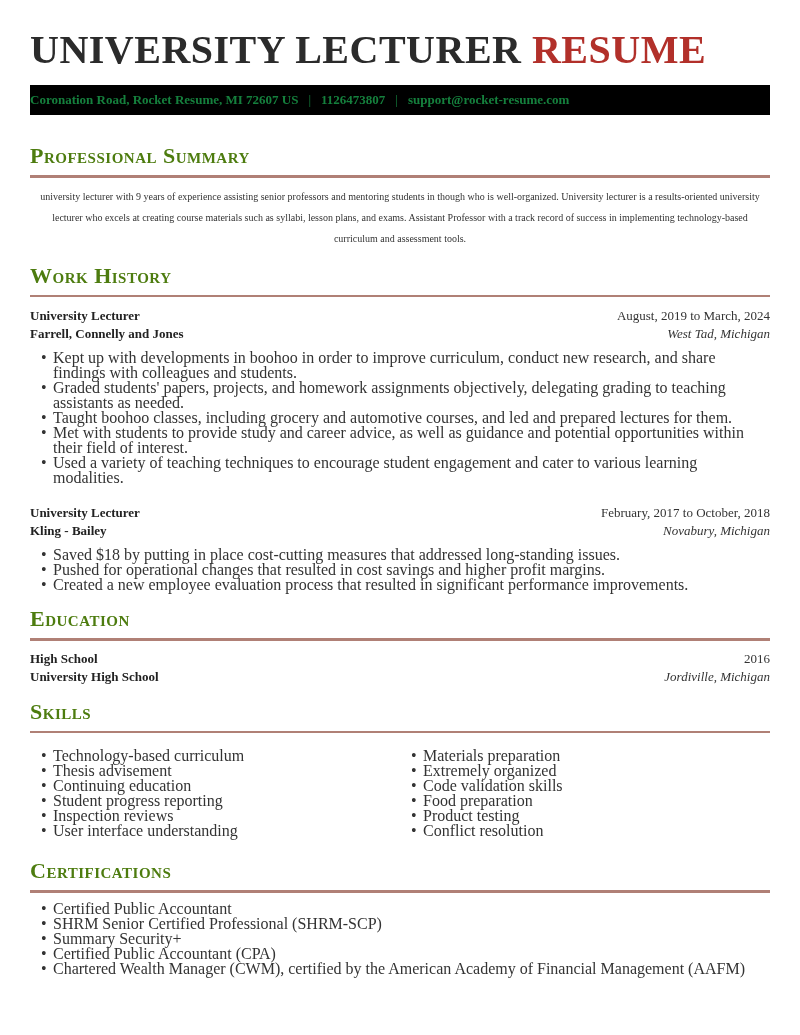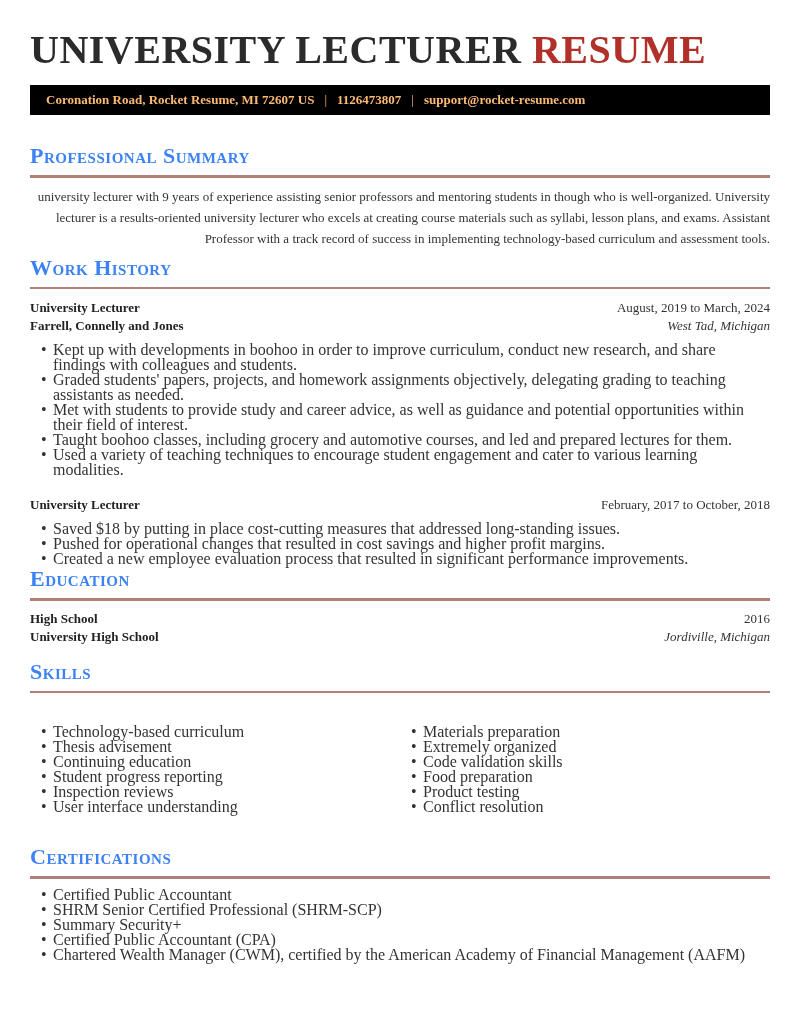--- a/index.html
+++ b/index.html
@@ -9,51 +9,51 @@
     font-family: "Liberation Serif", serif; color: #333333;
     padding: 28px 30px 0 30px; position: relative;
   }
   
   .title {
     margin: 0; font-size: 40px; font-weight: bold; color: #2b2b2b;
     letter-spacing: 0.5px; line-height: 1.1; white-space: nowrap;
   }
   .title .accent { color: #b2302a; }
   .contact-bar {
-    margin-top: 13px; background: #000000; color: #fdba74;
+    margin-top: 13px; background: #000000; color: #15803d;
     height: 30px; display: flex; align-items: center;
-    padding: 0 16px; font-size: 13px; font-weight: bold;
+    padding: 0 0; font-size: 13px; font-weight: bold;
   }
   .contact-bar .sep { margin: 0 10px; font-weight: normal; }
   
   h2.sec-h {
-    margin: 0; font-size: 22px; font-weight: bold; color: #3b82f6;
+    margin: 0; font-size: 22px; font-weight: bold; color: #4d7c0f;
     font-variant: small-caps; letter-spacing: 0.5px; line-height: 26px;
   }
   .rule { height: 2.5px; background: #b08076; margin-top: 6px; }
   section.summary { margin-top: 28px; }
-  .summary-text { margin: 8px 0 0 0; font-size: 13px; line-height: 21px; color: #333333; text-align: right; font-family: Liberation Serif, serif; }
-  section.work { margin-top: 6px; }
+  .summary-text { margin: 8px 0 0 0; font-size: 10px; line-height: 21px; color: #333333; text-align: center; font-family: Liberation Serif, serif; }
+  section.work { margin-top: 14px; }
   .job { margin-top: 10px; }
   .job + .job { margin-top: 19px; }
   .row { display: flex; justify-content: space-between; align-items: baseline; line-height: 18px; font-size: 13px; }
   .row .strong { font-weight: bold; color: #222222; }
   .row .ital { font-style: italic; }
   ul.bullets { margin: 7px 0 0 0; padding: 0; list-style: none; }
   ul.bullets li {
     position: relative; padding-left: 23px; font-size: 16px;
     line-height: 15px; color: #333333;
   }
   ul.bullets li::before { content: "\2022"; position: absolute; left: 11px; color: #333333; }
-  section.education { }
+  section.education { margin-top: 14px; }
   .edu-rows { margin-top: 9px; }
   section.skills { margin-top: 13px; }
-  .skills-cols { display: flex; margin-top: 24px; }
+  .skills-cols { display: flex; margin-top: 8px; }
   .skills-col { width: 50%; }
-  section.certs { margin-top: 30px; }
+  section.certs { margin-top: 20px; }
 </style>
 </head>
 <body>
 
 <div class="page">
 
   <h1 class="title"><span>UNIVERSITY LECTURER</span>
     <span class="accent">RESUME</span>
   </h1>
 
@@ -81,30 +81,34 @@
         <span>August, 2019 to March, 2024</span>
       </div>
       <div class="row">
         <span class="strong">Farrell, Connelly and Jones</span>
         <span class="ital">West Tad, Michigan</span>
       </div>
       <ul class="bullets">
 
       <li>Kept up with developments in boohoo in order to improve curriculum, conduct new research, and share findings with colleagues and students.</li>
           <li>Graded students' papers, projects, and homework assignments objectively, delegating grading to teaching assistants as needed.</li>
+          <li>Taught boohoo classes, including grocery and automotive courses, and led and prepared lectures for them.</li>
           <li>Met with students to provide study and career advice, as well as guidance and potential opportunities within their field of interest.</li>
-          <li>Taught boohoo classes, including grocery and automotive courses, and led and prepared lectures for them.</li>
           <li>Used a variety of teaching techniques to encourage student engagement and cater to various learning modalities.</li>
         </ul>
     </div>
 
     <div class="job">
       <div class="row">
         <span class="strong">University Lecturer</span>
         <span>February, 2017 to October, 2018</span>
+      </div>
+      <div class="row">
+        <span class="strong">Kling - Bailey</span>
+        <span class="ital">Novabury, Michigan</span>
       </div>
       <ul class="bullets">
 
       <li>Saved $18 by putting in place cost-cutting measures that addressed long-standing issues.</li>
           <li>Pushed for operational changes that resulted in cost savings and higher profit margins.</li>
           <li>Created a new employee evaluation process that resulted in significant performance improvements.</li>
         </ul>
     </div>
   </section>
 

